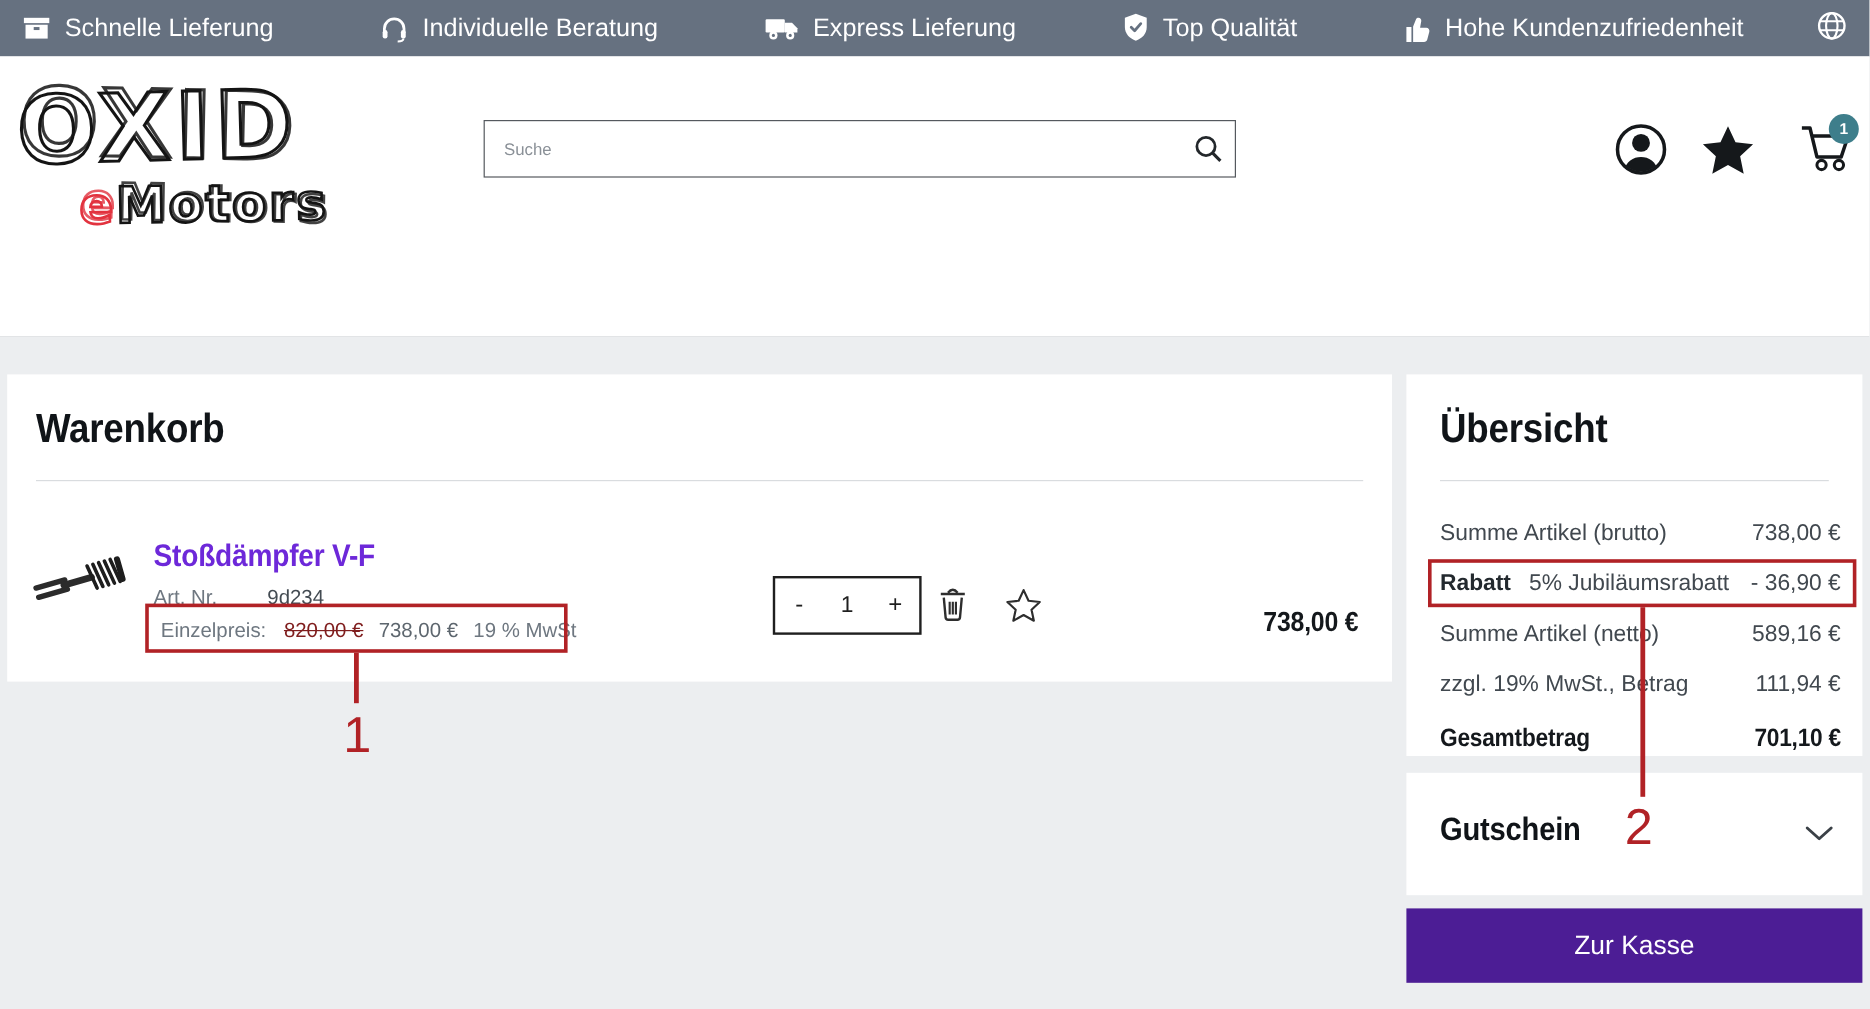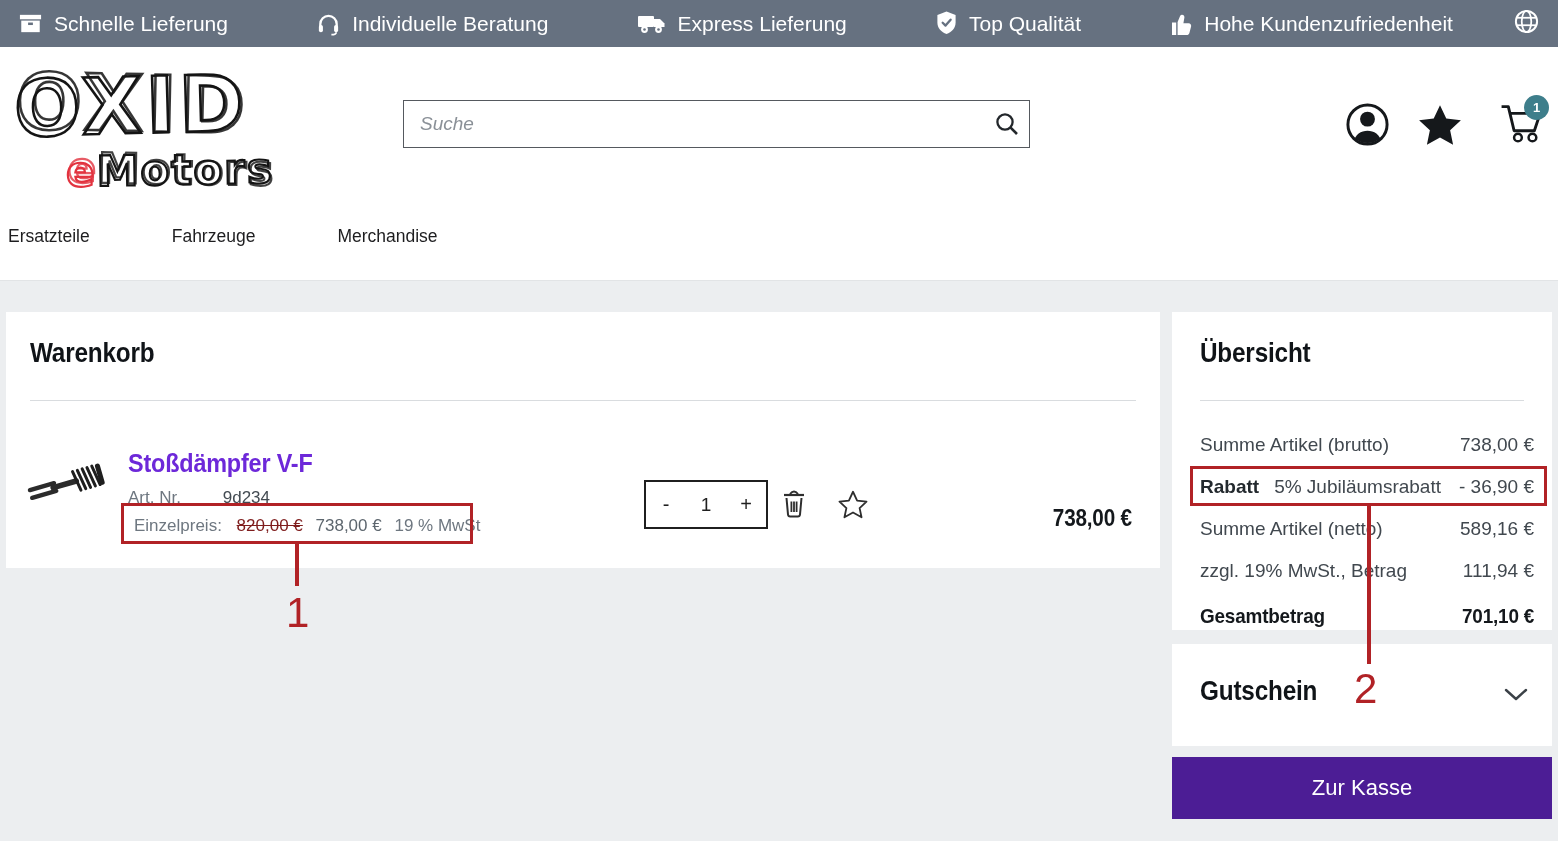--- a/index.html
+++ b/index.html
@@ -24,41 +24,41 @@
   .header {
     position:absolute; left:0; top:47px; width:1558px; height:234px;
     background:#fff; border-bottom:1px solid #e2e4e6;
   }
   .logo { position:absolute; left:10px; top:10px; }
   .searchbox {
     position:absolute; left:403px; top:53px; width:627px; height:48px;
     border:1px solid #55595e; background:#fff; display:flex; align-items:center;
   }
   .searchbox input {
-    flex:1; border:none; outline:none; font-size:19px; padding:0 16px;
-    color:#3a3f44; font-family:"Liberation Sans", sans-serif; background:transparent;font-style:italic;
+    flex:1; border:none; outline:none; font-size:14px; padding:0 16px;
+    color:#3a3f44; font-family:"Liberation Sans", sans-serif; background:transparent;
   }
   .searchbox input::placeholder { color:#8a9097; }
   .search-btn { width:44px; height:100%; display:flex; align-items:center; justify-content:center; cursor:pointer; background:none; border:none; }
   .hicon { position:absolute; cursor:pointer; }
   .cart-badge {
     position:absolute; left:1524px; top:48px; width:25px; height:25px;
     background:#3e7e8b; border-radius:50%; color:#fff; font-size:13px; font-weight:700;
     display:flex; align-items:center; justify-content:center; z-index:2;
   }
   .nav { position:absolute; left:8px; top:179px; display:flex; gap:82px; }
   .nav-item { font-size:17.5px; color:#1d1d1f; cursor:pointer; }
   
   .card { position:absolute; background:#fff; }
   .cart-card   { left:6px;    top:312px; width:1154px; height:256px; }
   .summary-card{ left:1172px; top:312px; width:380px;  height:318px; }
   .voucher-card{ left:1172px; top:644px; width:380px;  height:102px;padding-left:32px; }
   .cond { display:inline-block; font-weight:700; letter-spacing:-.2px; transform:scaleX(.9); transform-origin:left center; }
   .cond.right { transform-origin:right center; }
-  .card-title { position:absolute; left:24px; top:26px; font-size:27px; color:#101418; }
+  .card-title { position:absolute; left:24px; top:26px; font-size:34px; color:#101418; }
   .summary-card .card-title { left:28px; }
   .divider { position:absolute; left:24px; right:24px; top:88px; height:1px; background:#d9dcdf; }
   .summary-card .divider { left:28px; right:28px; }
   
   .thumb { position:absolute; left:12px; top:126px; }
   .p-title { position:absolute; left:122px; top:136px; font-size:26px; color:#6d28d9; }
   .p-art   { position:absolute; left:122px; top:176px; font-size:17px; color:#434b52; }
   .p-art .lbl { color:#6e7780; display:inline-block; width:90px; }
   .p-price { position:absolute; left:128px; top:204px; font-size:17px; color:#6e7780; white-space:nowrap; }
   .p-price .old { color:#7f1d1d; text-decoration:line-through; margin:0 8px 0 10px; }
@@ -216,25 +216,20 @@
   </span>
   <span class="hicon" style="left:1490px; top:50px">
     <svg width="54" height="54" viewBox="0 0 56 56">
       <path d="M12 10h7l6 25h21l6-18H21" stroke="#15181b" stroke-width="3" fill="none" stroke-linejoin="round"></path>
       <circle cx="29" cy="42" r="4" stroke="#15181b" stroke-width="2.6" fill="none"></circle>
       <circle cx="44" cy="42" r="4" stroke="#15181b" stroke-width="2.6" fill="none"></circle>
     </svg>
   </span>
   <span class="cart-badge">1</span>
 
-  <div class="nav">
-    <span class="nav-item">Ersatzteile</span>
-    <span class="nav-item">Fahrzeuge</span>
-    <span class="nav-item">Merchandise</span>
-  </div>
 </div>
 
 <div class="card cart-card">
   <div class="card-title"><span class="cond">Warenkorb</span></div>
   <div class="divider"></div>
 
   <div class="thumb">
     <svg width="94" height="66" viewBox="0 0 94 66">
       <g transform="rotate(-16 47 40)" stroke="#2b2b2b" stroke-linecap="round">
         <line x1="10" y1="42" x2="35" y2="42" stroke-width="4.4"></line>

